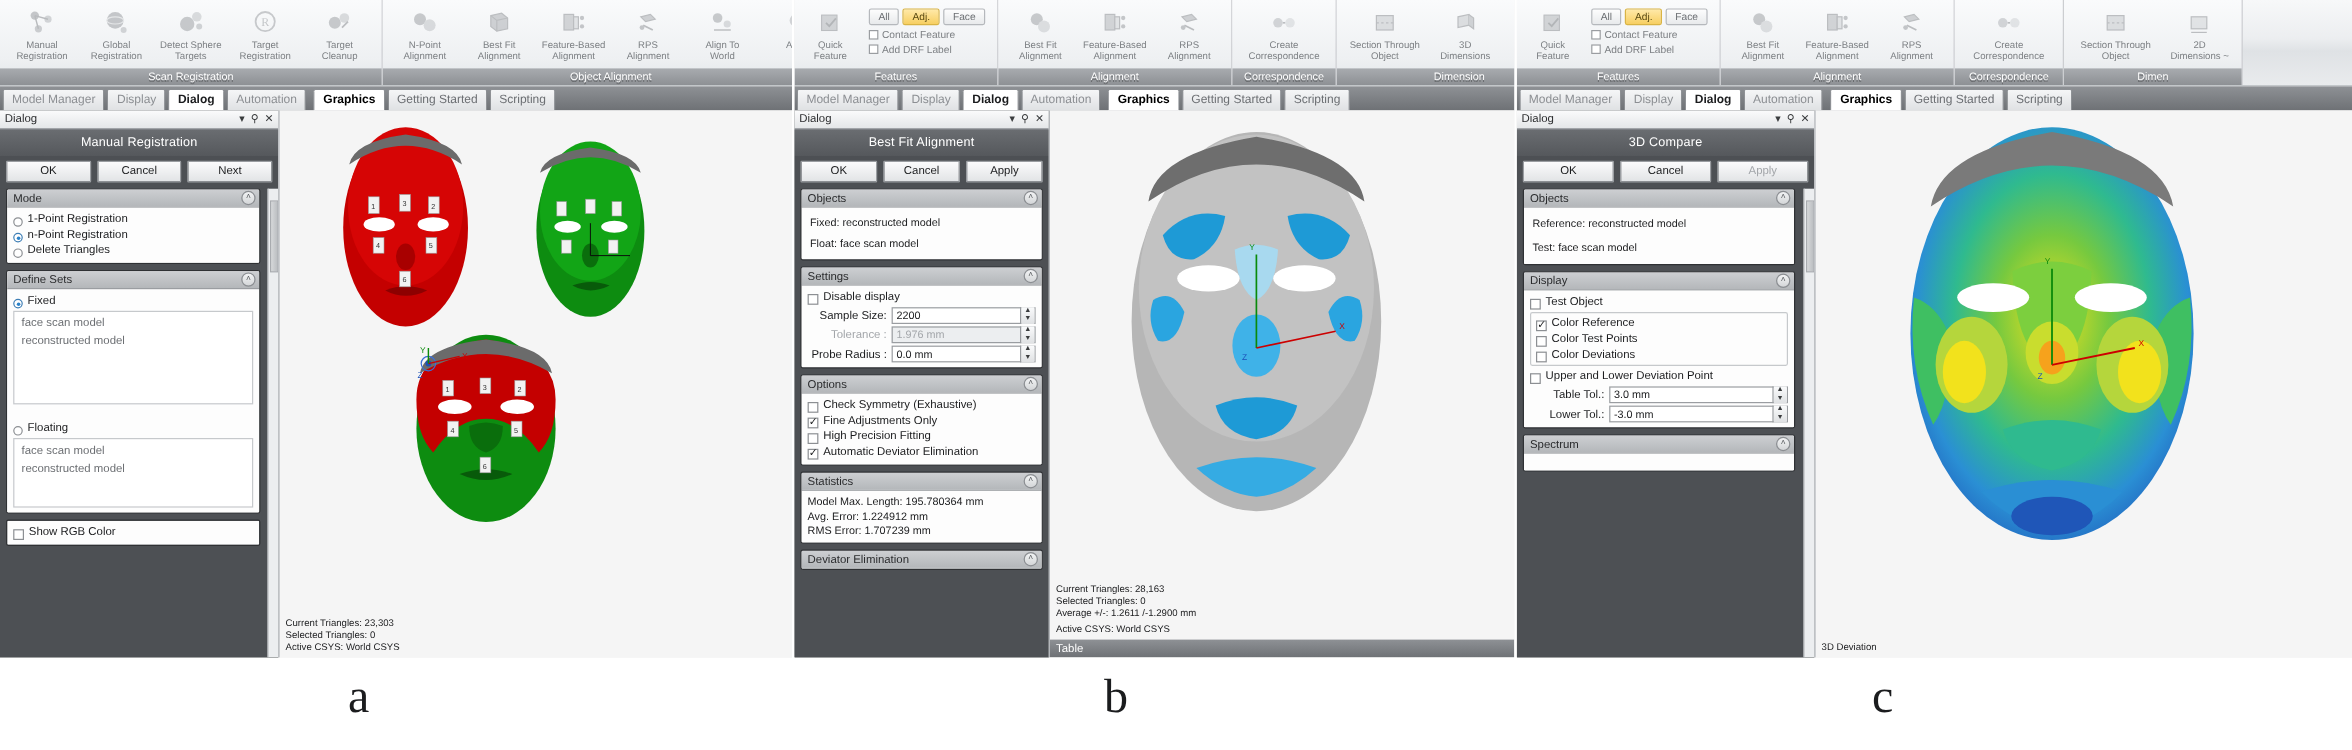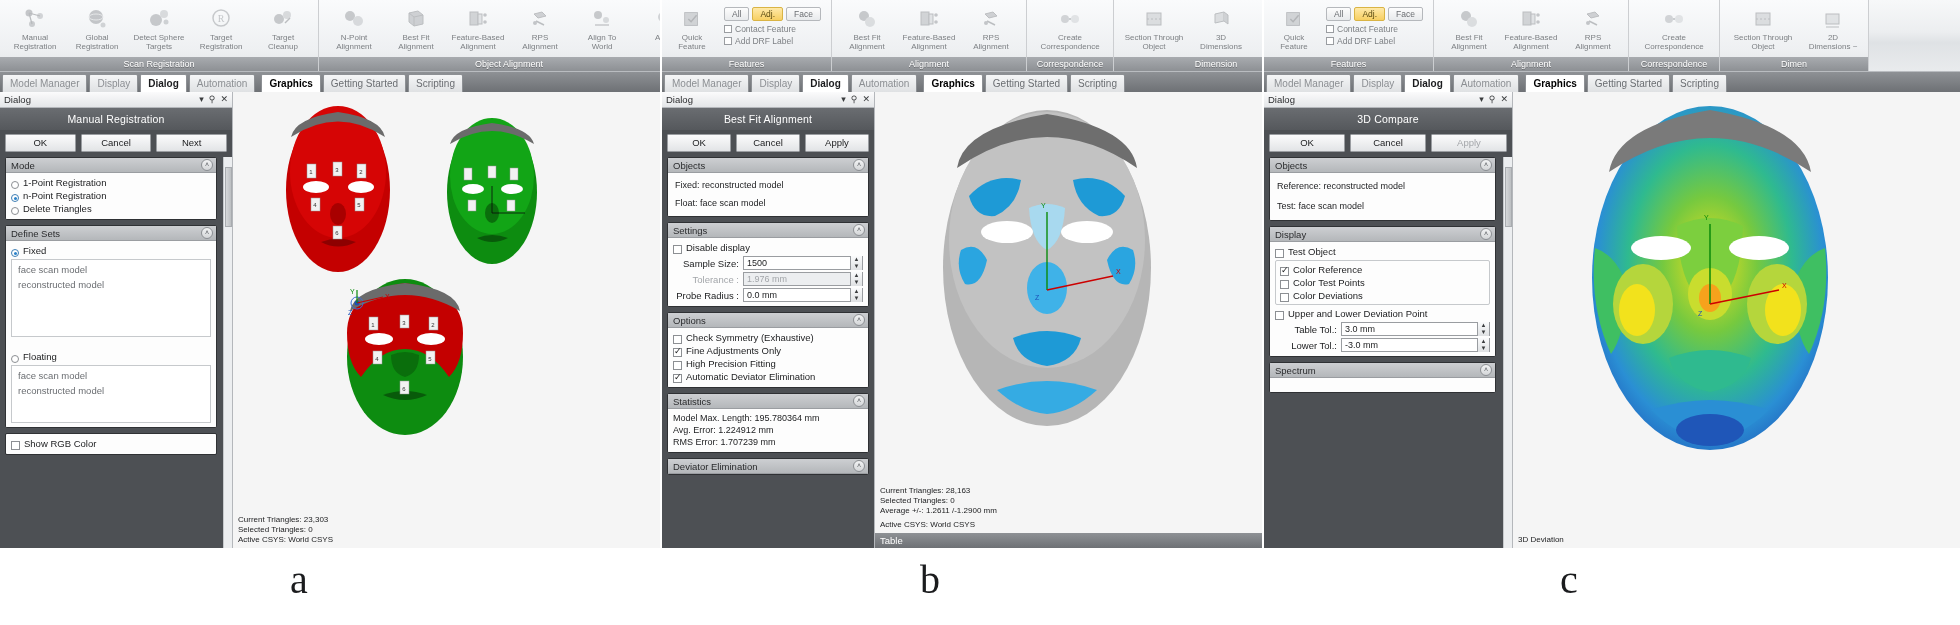--- a/index.html
+++ b/index.html
@@ -672,21 +672,21 @@
               <span class="collapse">˄</span>
             </div>
             <div class="group-body">
               <div class="opt">
                 <span class="chk"></span>
                 <span>Disable display</span>
               </div>
               <div class="field-row">
                 <span class="flabel" style="width:66px;">Sample Size:</span>
                 <span class="spin">
-                    <span>1500</span>
+                    <span>2200</span>
                     <span class="arrows">▲<br>▼</span>
                   </span>
               </div>
               <div class="field-row">
                 <span class="flabel dim" style="width:66px;">Tolerance :</span>
                 <span class="spin dim">
                     <span>1.976 mm</span>
                     <span class="arrows">▲<br>▼</span>
                   </span>
               </div>

